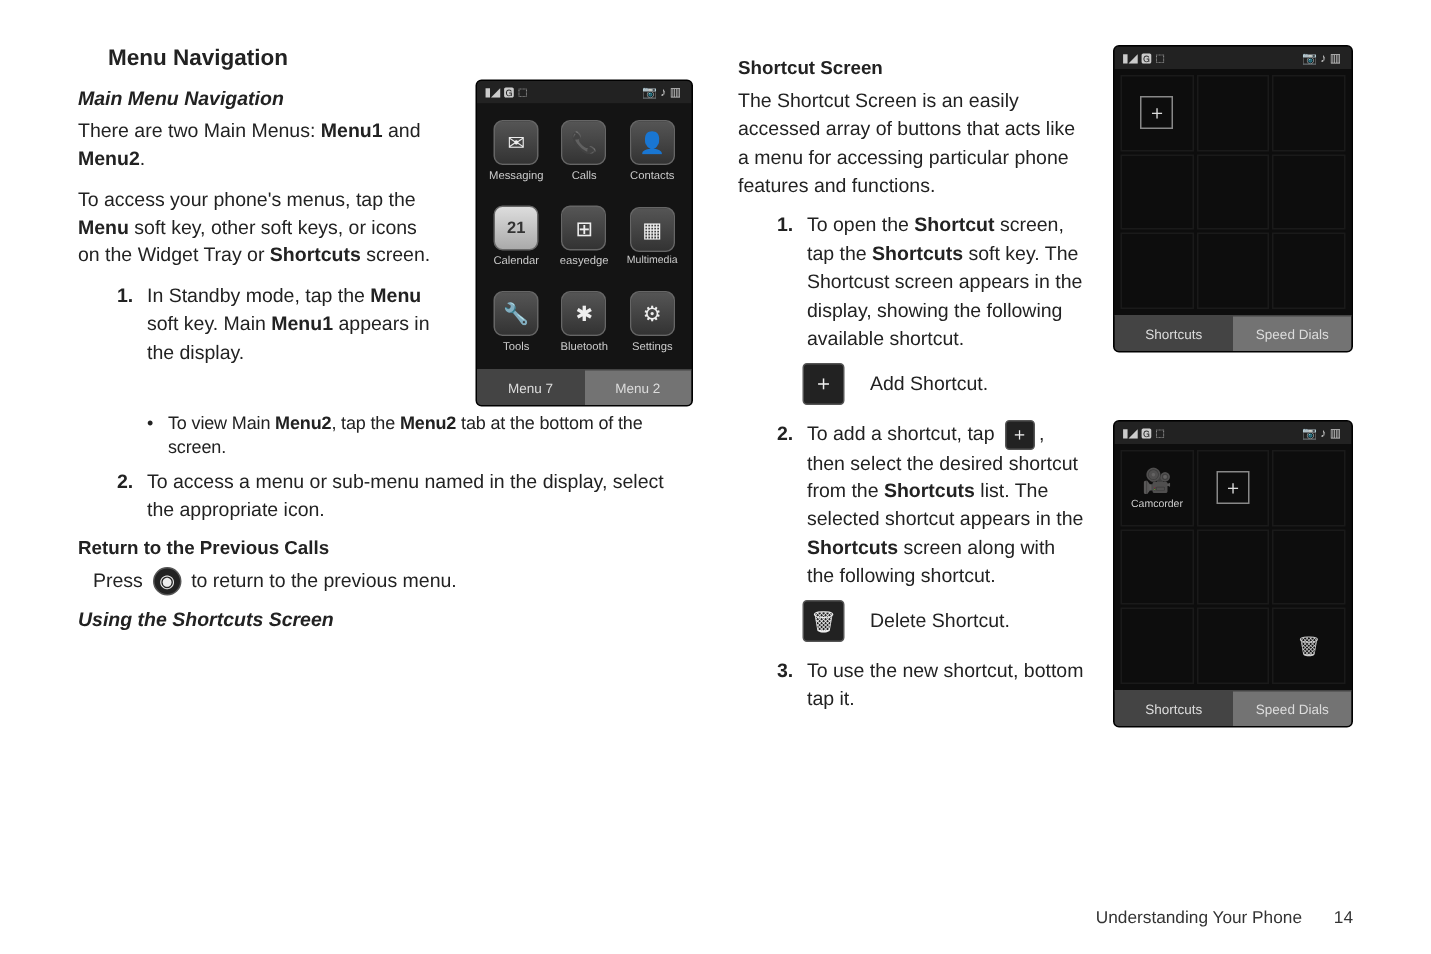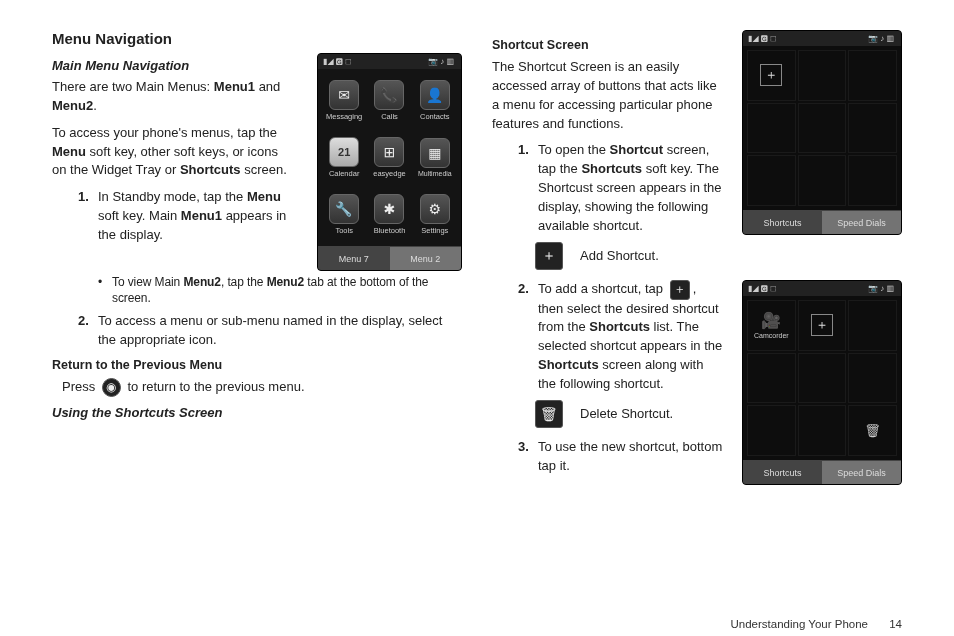--- a/index.html
+++ b/index.html
@@ -11,21 +11,21 @@
     color: #222;
     background: #fff;
     position: relative;
     padding: 30px 52px 20px 52px;
   }
   .columns { display: flex; gap: 30px; height: 540px; }
   .col { flex: 1; position: relative; }
   .col-left { width: 410px; flex: 0 0 410px; }
   .col-right { flex: 1; }
 
-  h2 { font-size: 15px; font-weight: bold; margin-bottom: 6px; }
+  h2 { font-size: 15px; font-weight: bold; margin-bottom: 6px; margin-left: 20px; }
   h3 { font-size: 13px; font-weight: bold; font-style: italic; margin: 5px 0 5px 0; }
   h4 { font-size: 12.5px; font-weight: bold; margin: 8px 0 6px 0; }
   p  { font-size: 13px; line-height: 1.45; margin: 4px 0 8px 0; }
   strong { font-weight: bold; text-align: center; }
 
   .numlist { counter-reset: num; margin-left: 26px; }
   .numitem { position: relative; margin: 6px 0; padding-left: 20px; line-height: 1.45; }
   .numitem::before {
     counter-increment: num;
     content: counter(num) ".";
@@ -76,21 +76,21 @@
   }
   .inline-icon.round { border-radius: 50%; width:19px; height:19px; }
   .icon-row { display:flex; align-items:center; gap:14px; margin:6px 0 10px 40px;}
   .icon-row .inline-icon { width:28px; height:28px; font-size:14px;}
 
   .right-layout { position: relative; }
   .right-text-narrow { width: 232px; }
   .rp1 { position:absolute; top:0; right:0;}
   .rp2 { position:absolute; top:250px; right:0;}
 
-  .footer { position:absolute; bottom:6px; right:52px; font-size:11.5px; color:#333;margin-top:33px;}
+  .footer { position:absolute; bottom:18px; right:52px; font-size:11.5px; color:#333;margin-top:33px;}
   .footer .pg { margin-left: 18px; }
 </style>
 </head>
 <body>
 
 <div class="columns">
 
   <div class="col col-left">
     <h2>Menu Navigation</h2>
     <div class="left-flow">
@@ -159,21 +159,21 @@
       </div>
     </div>
 
     <div class="bullet-sub" style="margin-left:46px;">
       <span>To view Main </span><strong>Menu2</strong><span>, tap the </span><strong>Menu2</strong><span> tab at the bottom of the screen.</span>
     </div>
     <div class="numlist" style="counter-reset: num 1;">
       <div class="numitem">To access a menu or sub-menu named in the display, select the appropriate icon.</div>
     </div>
 
-    <h4>Return to the Previous Menu</h4>
+    <h4>Return to the Previous Calls</h4>
     <p style="margin-left:10px;">
       <span>Press </span><span class="inline-icon round">◉</span><span> to return to the previous menu.</span>
     </p>
 
     <h3>Using the Shortcuts Screen</h3>
   </div>
 
   <div class="col col-right right-layout">
     <div class="right-text-narrow">
       <h4>Shortcut Screen</h4>

